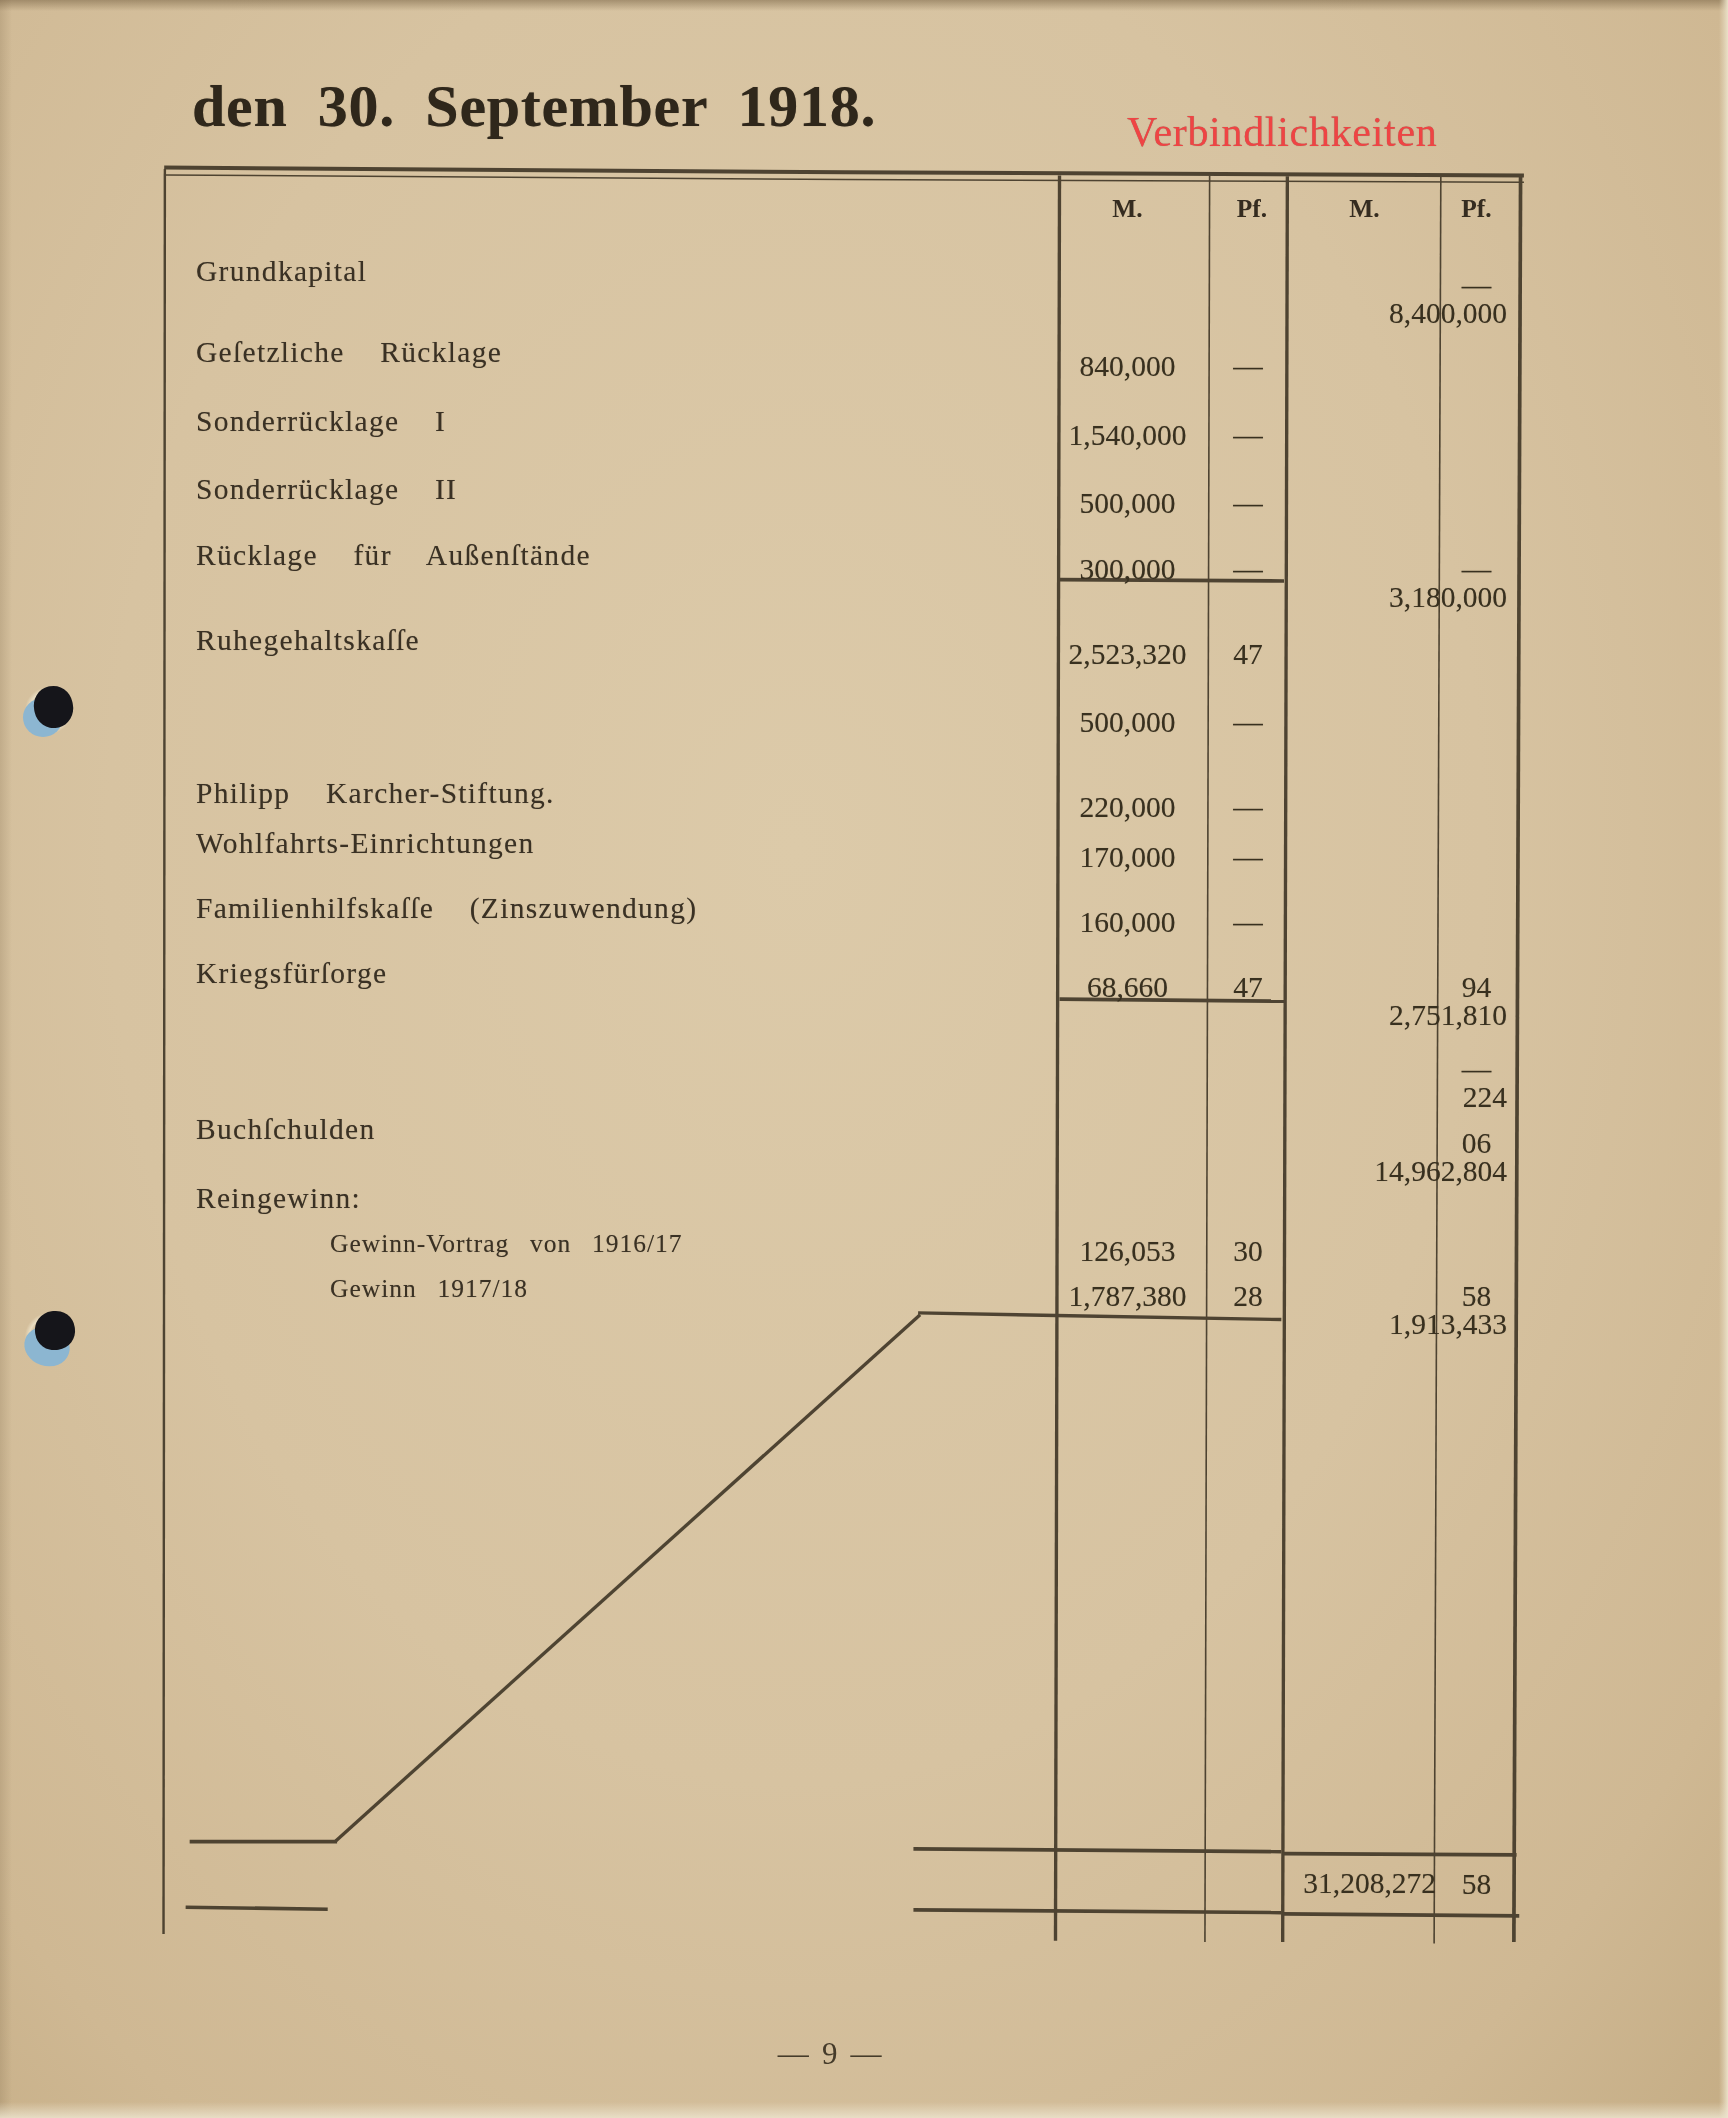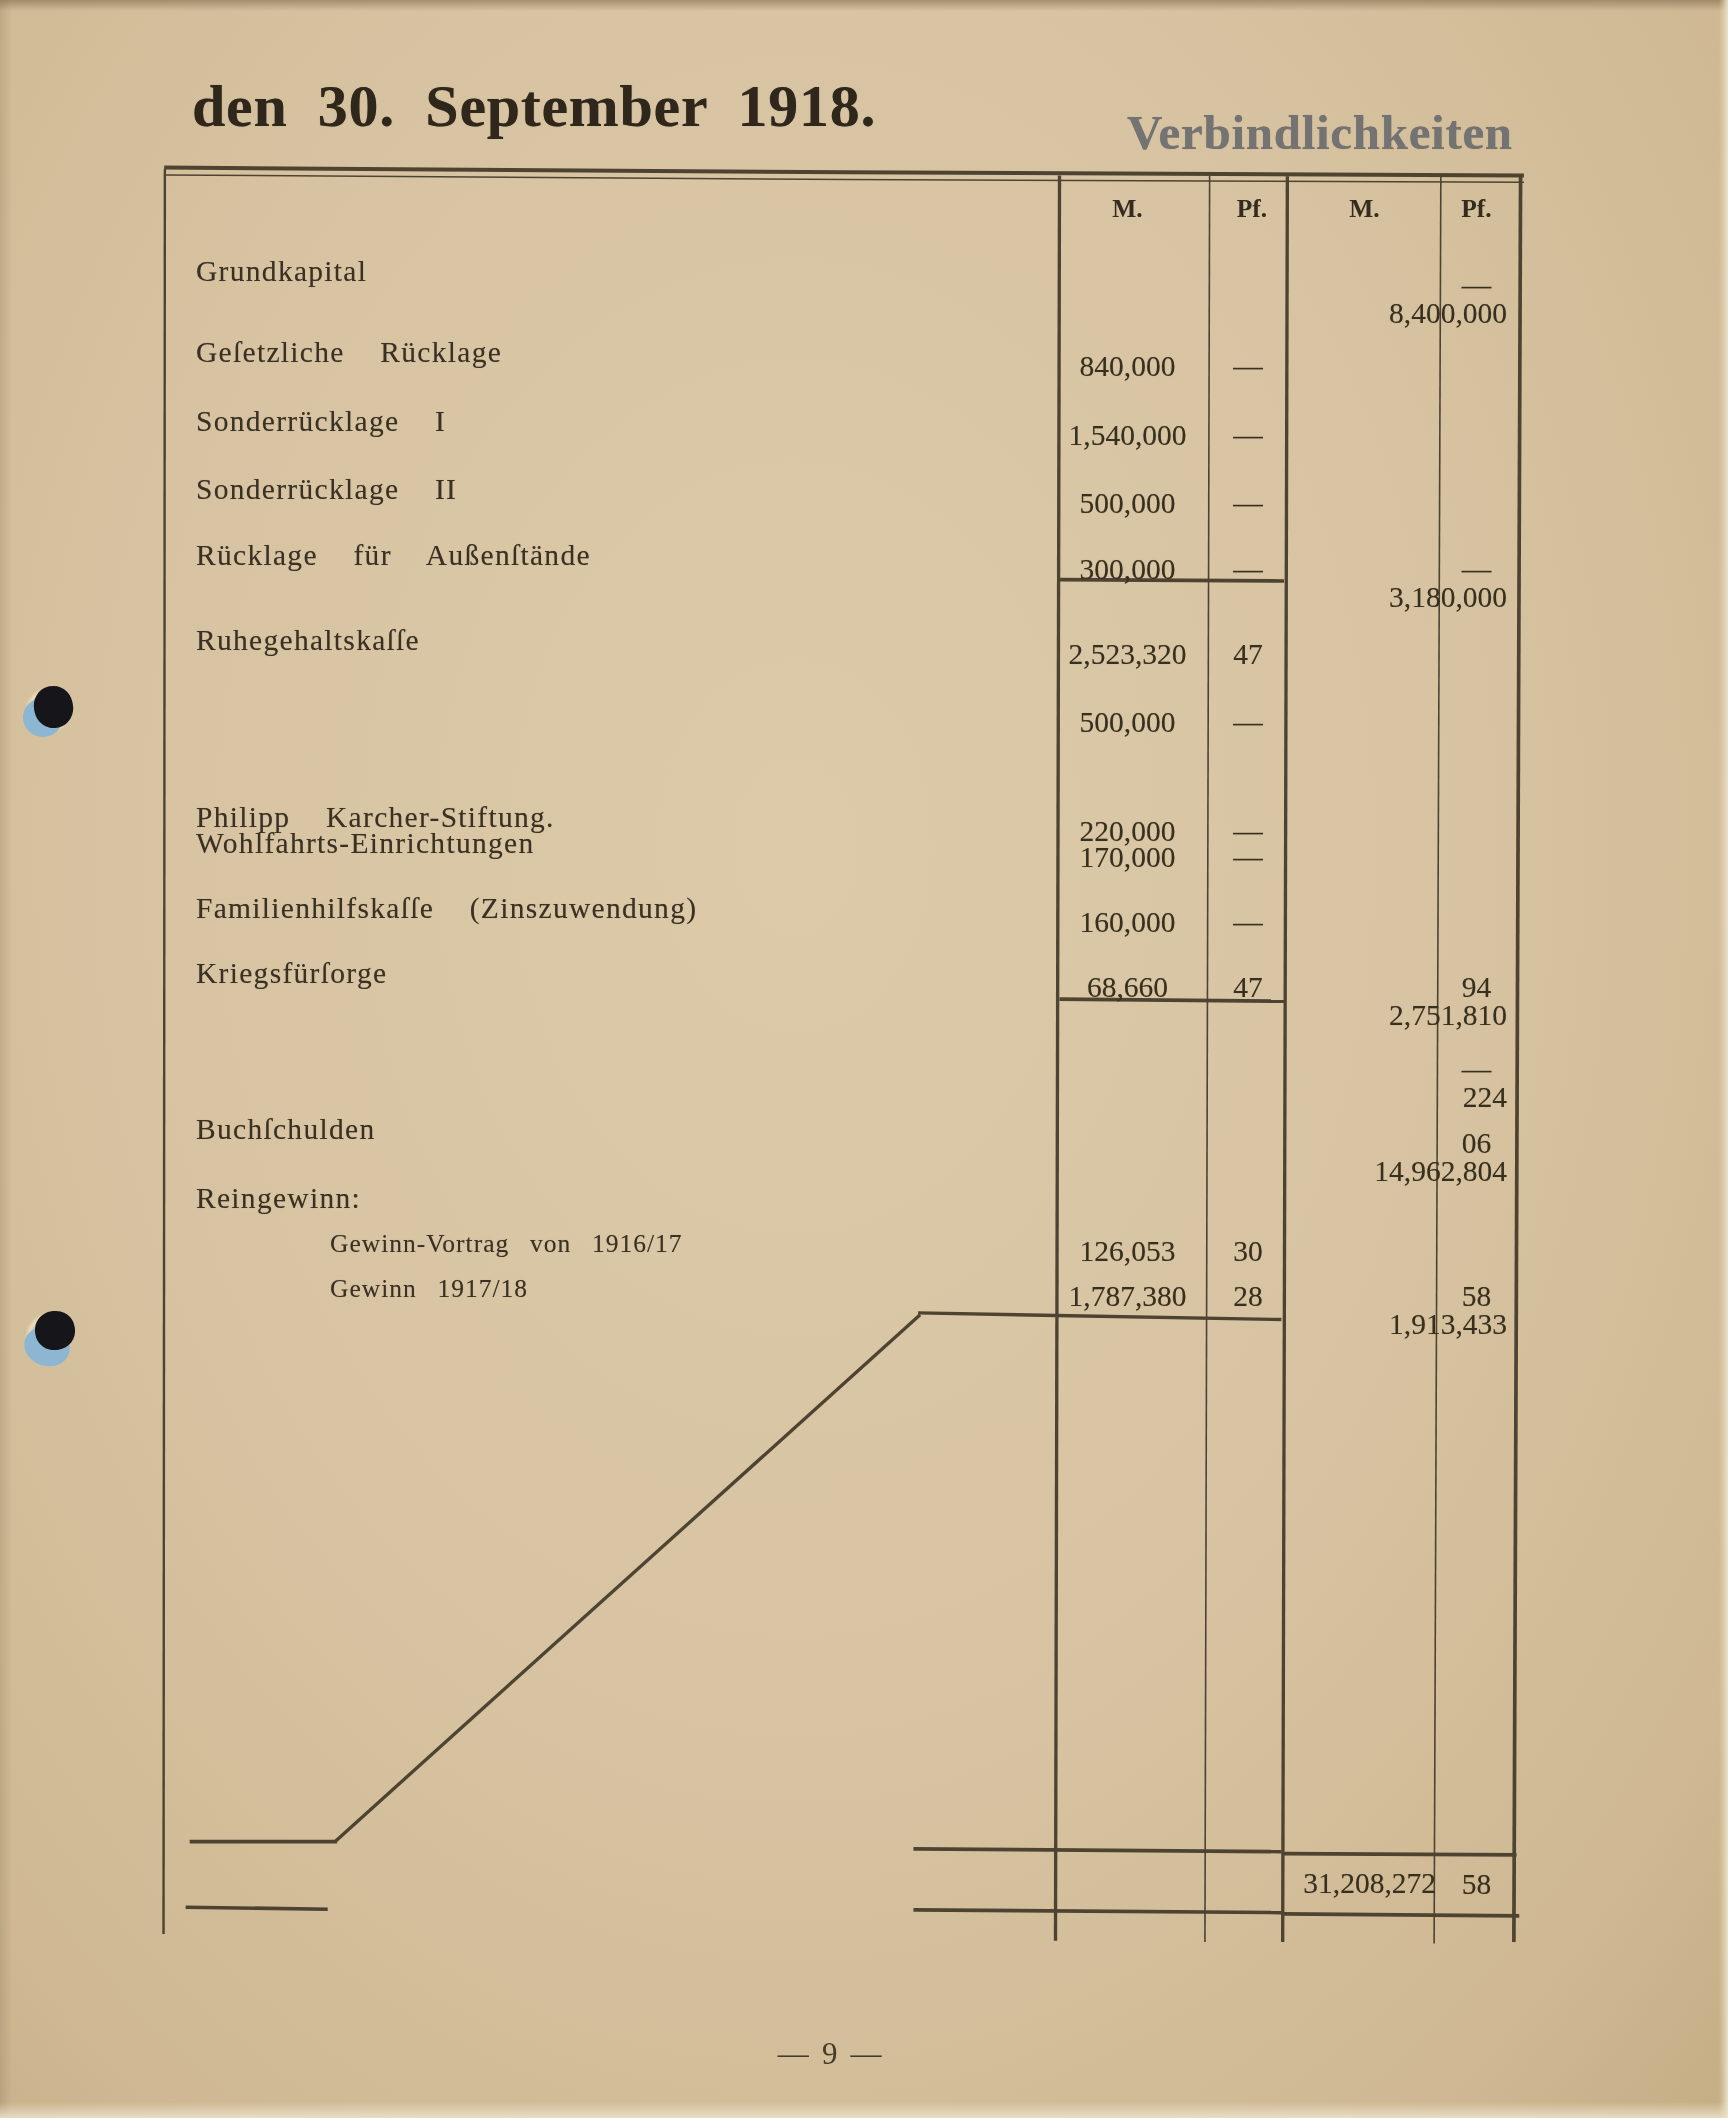--- a/index.html
+++ b/index.html
@@ -18,22 +18,22 @@
 
   .title{
     position:absolute;left:192px;top:71px;margin:0;
     font-size:60px;font-weight:700;line-height:70px;
     letter-spacing:0.7px;word-spacing:14.7px;color:#2f271b;
     text-shadow:0 0 0.7px rgba(47,39,27,.5);
     white-space:nowrap;
   }
   .heading{
     position:absolute;left:1127px;top:107px;
-    font-size:49px;font-weight:700;line-height:51px;
-    letter-spacing:0.7px;color:#737373;
+    font-size:42px;font-weight:400;line-height:51px;
+    letter-spacing:0.7px;color:#ef4444;
     text-shadow:0 0 0.7px rgba(47,39,27,.45);
     white-space:nowrap;
   }
 
   svg.rules{position:absolute;left:0;top:0;}
 
   
   .colhead{position:absolute;top:193px;font-size:25.5px;font-weight:700;line-height:31px;text-align:center;color:#352c20;}
   .ch-m1{left:1068px;width:119px;}
   .ch-pf1{left:1215px;width:74px;}
@@ -186,21 +186,21 @@
         <span class="cell pf1">47</span>
         <span class="cell m2"></span>
         <span class="cell pf2"></span>
       </div>
       <div class="row" style="top: 689px;">
         <span class="cell m1">500,000</span>
         <span class="cell pf1">—</span>
         <span class="cell m2"></span>
         <span class="cell pf2"></span>
       </div>
-      <div class="row" style="top: 798px;">
+      <div class="row" style="top: 774px;">
         <div class="label-wrap">
           <span class="row-label">Philipp Karcher-Stiftung.</span>
           <span class="leader"></span>
         </div>
         <span class="cell m1">220,000</span>
         <span class="cell pf1">—</span>
         <span class="cell m2"></span>
         <span class="cell pf2"></span>
       </div>
       <div class="row" style="top: 824px;">

